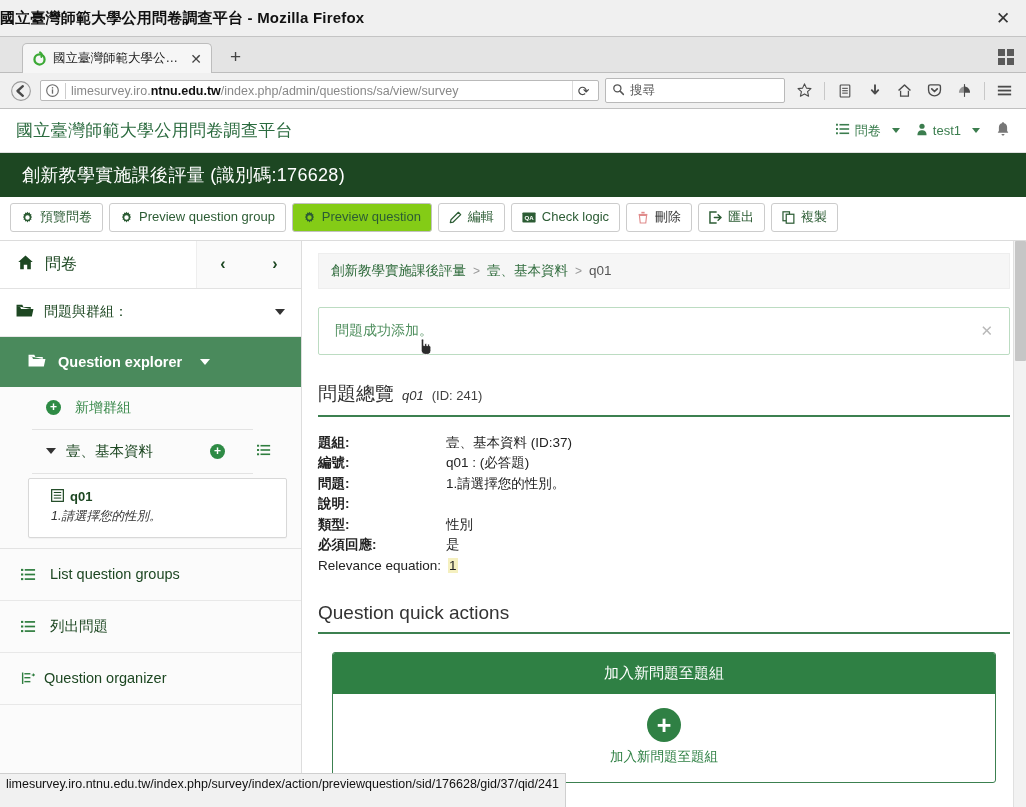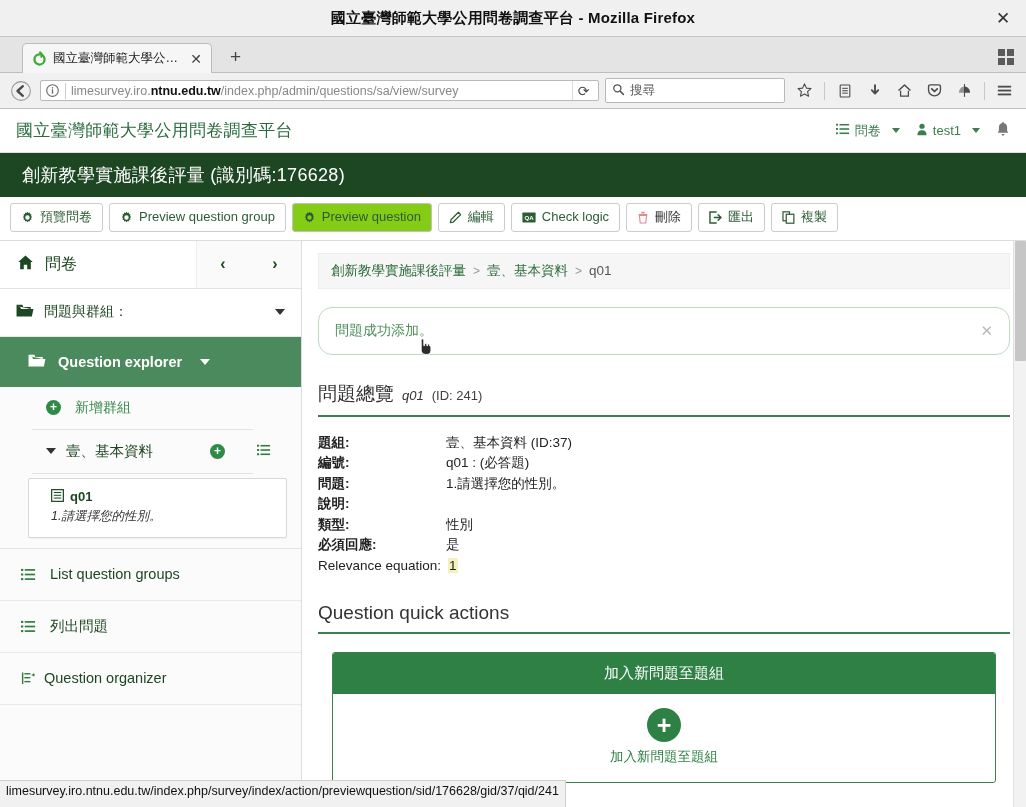--- a/index.html
+++ b/index.html
@@ -9,21 +9,21 @@
     overflow: hidden;
     background: #fff;
   }
 
   
   #browser { width: 1026px; height: 807px; display: flex; flex-direction: column;
              background: #f0f0f0; position: relative; }
 
   .titlebar {
     height: 37px; background: #f0f0f0; border-bottom: 1px solid #c4c4c4;
-    display: flex; align-items: center; justify-content: center; position: relative;
+    display: flex; align-items: center; justify-content: flex-start; position: relative;
     flex: 0 0 37px;
   }
   .titlebar .title { font-size: 15px; color: #111; font-weight: bold; letter-spacing: .2px; }
   .titlebar .winclose {
     position: absolute; right: 10px; top: 50%; transform: translateY(-50%);
     font-size: 17px; color: #333; width: 26px; height: 26px;
     display: flex; align-items: center; justify-content: center; cursor: default;
   }
 
   .tabstrip {
@@ -195,21 +195,21 @@
           padding: 12px 16px 0 16px; background: #fff; }
   .breadcrumb {
     background: #f6f6f6; border: 1px solid #eee; padding: 8px 12px; font-size: 13.5px;
     color: #444; display: flex; align-items: center; gap: 7px;
   }
   .breadcrumb a { color: #2f6b3c; text-decoration: none; }
   .breadcrumb .sep { color: #999; font-size: 12px; }
   .breadcrumb .cur { color: #555; }
 
   .alert-success {
-    margin-top: 18px; border: 1px solid #bcdcc2; background: #fff; border-radius: 14px;
+    margin-top: 18px; border: 1px solid #bcdcc2; background: #fff; border-radius: 2px;
     padding: 14px 16px; display: flex; align-items: center; color: #4f8f5e; font-size: 14px;
   }
   .alert-success .x { margin-left: auto; color: #b9b9b9; font-size: 15px; }
 
   .sec-head {
     margin-top: 26px; padding-bottom: 8px; border-bottom: 2px solid #3c8050;
     display: flex; align-items: baseline; gap: 8px;
   }
   .sec-head .h { font-size: 19px; color: #333; }
   .sec-head .sub-i { font-size: 13px; color: #333; font-style: italic; }
@@ -248,21 +248,21 @@
   }
   .pagescroll .thumb {
     position: absolute; top: 0; left: 1px; width: 11px; height: 120px; background: #c6c6c6;
     border-radius: 1px;
   }
 
   
   .statusbar {
     position: absolute; left: 0; bottom: 0; background: #f1f1f1;
     border: 1px solid #cfcfcf; border-left: none; border-bottom: none;
-    padding: 3px 6px 9px 6px; font-size: 12.5px; color: #111; white-space: nowrap;
+    padding: 3px 6px 16px 6px; font-size: 12.5px; color: #111; white-space: nowrap;
     z-index: 40;
   }
 
   
   .cursor { position: absolute; z-index: 60; pointer-events: none; }
 </style>
 </head>
 <body>
 
 <div id="browser">

